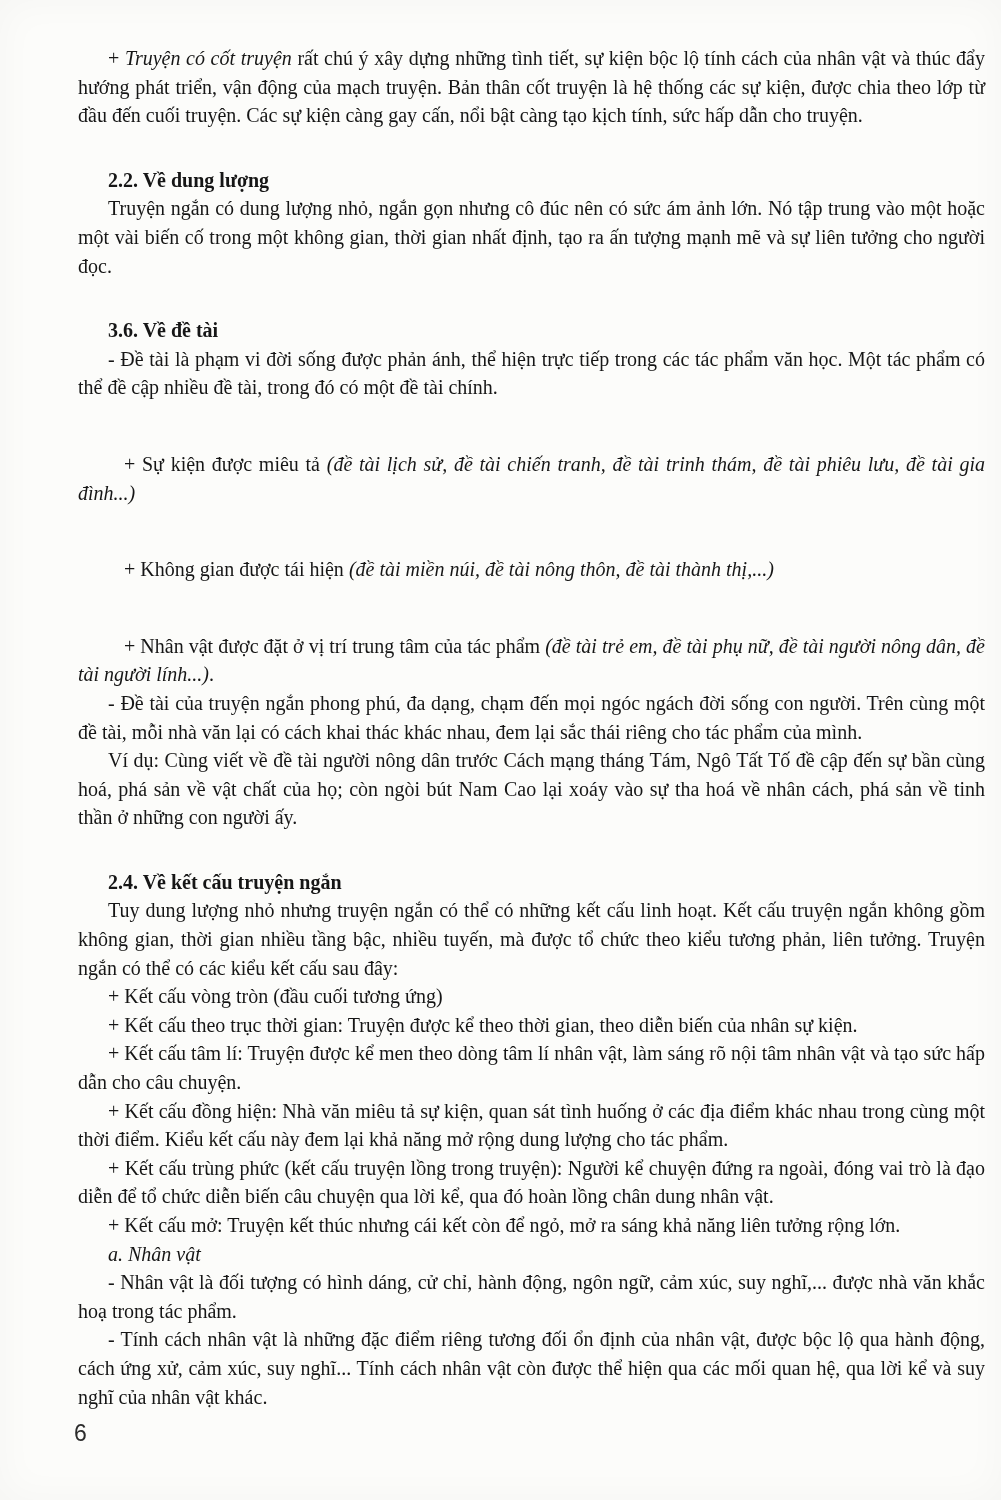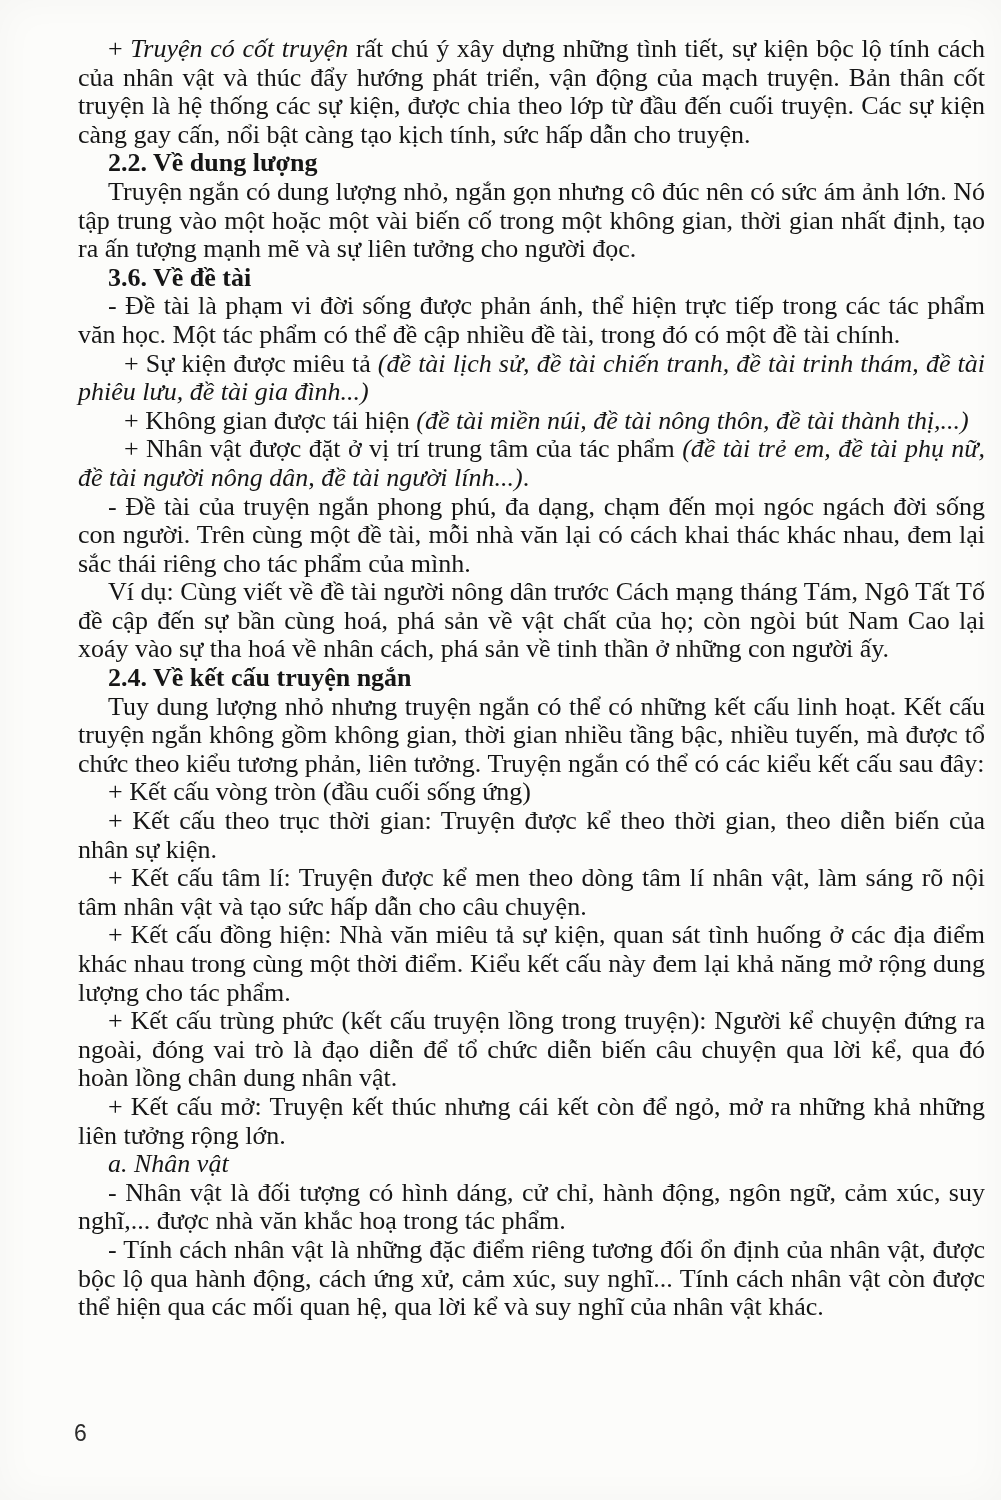--- a/index.html
+++ b/index.html
@@ -15,35 +15,37 @@
     height: 1500px;
     background: #fcfcfa;
     overflow: hidden;
     font-family: "Liberation Serif", serif;
     color: #161616;
     box-shadow: inset 0 0 40px rgba(0,0,0,0.03);
   }
   .content {
     position: absolute;
     left: 78px;
-    top: 35px;
+    top: 44px;
     width: 907px;
-    font-size: 26px;
+    font-size: 20px;
     line-height: 28.6px;
     text-align: justify;
   }
   .content p {
     margin: 0;
     text-indent: 30px;
   }
   .content p.item {
     text-indent: 46px;
+    margin-top: 48px;
   }
   .content p.heading {
     font-weight: bold;
+    margin-top: 36px;
   }
   .content p.subheading {
     font-weight: normal;
     font-style: italic;
   }
   .it {
     font-style: italic;
   }
   .page-number {
     position: absolute;
@@ -64,24 +66,24 @@
       <p class="body"><span>Truyện ngắn có dung lượng nhỏ, ngắn gọn nhưng cô đúc nên có sức ám ảnh lớn. Nó tập trung vào một hoặc một vài biến cố trong một không gian, thời gian nhất định, tạo ra ấn tượng mạnh mẽ và sự liên tưởng cho người đọc.</span></p>
       <p class="heading"><span>3.6. Về đề tài</span></p>
       <p class="body"><span>- Đề tài là phạm vi đời sống được phản ánh, thể hiện trực tiếp trong các tác phẩm văn học. Một tác phẩm có thể đề cập nhiều đề tài, trong đó có một đề tài chính.</span></p>
       <p class="item"><span>+ Sự kiện được miêu tả </span><span class="it">(đề tài lịch sử, đề tài chiến tranh, đề tài trinh thám, đề tài phiêu lưu, đề tài gia đình...)</span></p>
       <p class="item"><span>+ Không gian được tái hiện </span><span class="it">(đề tài miền núi, đề tài nông thôn, đề tài thành thị,...)</span></p>
       <p class="item"><span>+ Nhân vật được đặt ở vị trí trung tâm của tác phẩm </span><span class="it">(đề tài trẻ em, đề tài phụ nữ, đề tài người nông dân, đề tài người lính...)</span><span>.</span></p>
       <p class="body"><span>- Đề tài của truyện ngắn phong phú, đa dạng, chạm đến mọi ngóc ngách đời sống con người. Trên cùng một đề tài, mỗi nhà văn lại có cách khai thác khác nhau, đem lại sắc thái riêng cho tác phẩm của mình.</span></p>
       <p class="body"><span>Ví dụ: Cùng viết về đề tài người nông dân trước Cách mạng tháng Tám, Ngô Tất Tố đề cập đến sự bần cùng hoá, phá sản về vật chất của họ; còn ngòi bút Nam Cao lại xoáy vào sự tha hoá về nhân cách, phá sản về tinh thần ở những con người ấy.</span></p>
       <p class="heading"><span>2.4. Về kết cấu truyện ngắn</span></p>
       <p class="body"><span>Tuy dung lượng nhỏ nhưng truyện ngắn có thể có những kết cấu linh hoạt. Kết cấu truyện ngắn không gồm không gian, thời gian nhiều tầng bậc, nhiều tuyến, mà được tổ chức theo kiểu tương phản, liên tưởng. Truyện ngắn có thể có các kiểu kết cấu sau đây:</span></p>
-      <p class="body"><span>+ Kết cấu vòng tròn (đầu cuối sống ứng)</span></p>
+      <p class="body"><span>+ Kết cấu vòng tròn (đầu cuối tương ứng)</span></p>
       <p class="body"><span>+ Kết cấu theo trục thời gian: Truyện được kể theo thời gian, theo diễn biến của nhân sự kiện.</span></p>
       <p class="body"><span>+ Kết cấu tâm lí: Truyện được kể men theo dòng tâm lí nhân vật, làm sáng rõ nội tâm nhân vật và tạo sức hấp dẫn cho câu chuyện.</span></p>
       <p class="body"><span>+ Kết cấu đồng hiện: Nhà văn miêu tả sự kiện, quan sát tình huống ở các địa điểm khác nhau trong cùng một thời điểm. Kiểu kết cấu này đem lại khả năng mở rộng dung lượng cho tác phẩm.</span></p>
       <p class="body"><span>+ Kết cấu trùng phức (kết cấu truyện lồng trong truyện): Người kể chuyện đứng ra ngoài, đóng vai trò là đạo diễn để tổ chức diễn biến câu chuyện qua lời kể, qua đó hoàn lồng chân dung nhân vật.</span></p>
-      <p class="body"><span>+ Kết cấu mở: Truyện kết thúc nhưng cái kết còn để ngỏ, mở ra những khả những liên tưởng rộng lớn.</span></p>
+      <p class="body"><span>+ Kết cấu mở: Truyện kết thúc nhưng cái kết còn để ngỏ, mở ra sáng khả năng liên tưởng rộng lớn.</span></p>
       <p class="subheading"><span>a. Nhân vật</span></p>
       <p class="body"><span>- Nhân vật là đối tượng có hình dáng, cử chỉ, hành động, ngôn ngữ, cảm xúc, suy nghĩ,... được nhà văn khắc hoạ trong tác phẩm.</span></p>
       <p class="body"><span>- Tính cách nhân vật là những đặc điểm riêng tương đối ổn định của nhân vật, được bộc lộ qua hành động, cách ứng xử, cảm xúc, suy nghĩ... Tính cách nhân vật còn được thể hiện qua các mối quan hệ, qua lời kể và suy nghĩ của nhân vật khác.</span></p>
     </div>
   <div class="page-number">6</div>
 </div>
 
 </body></html>

